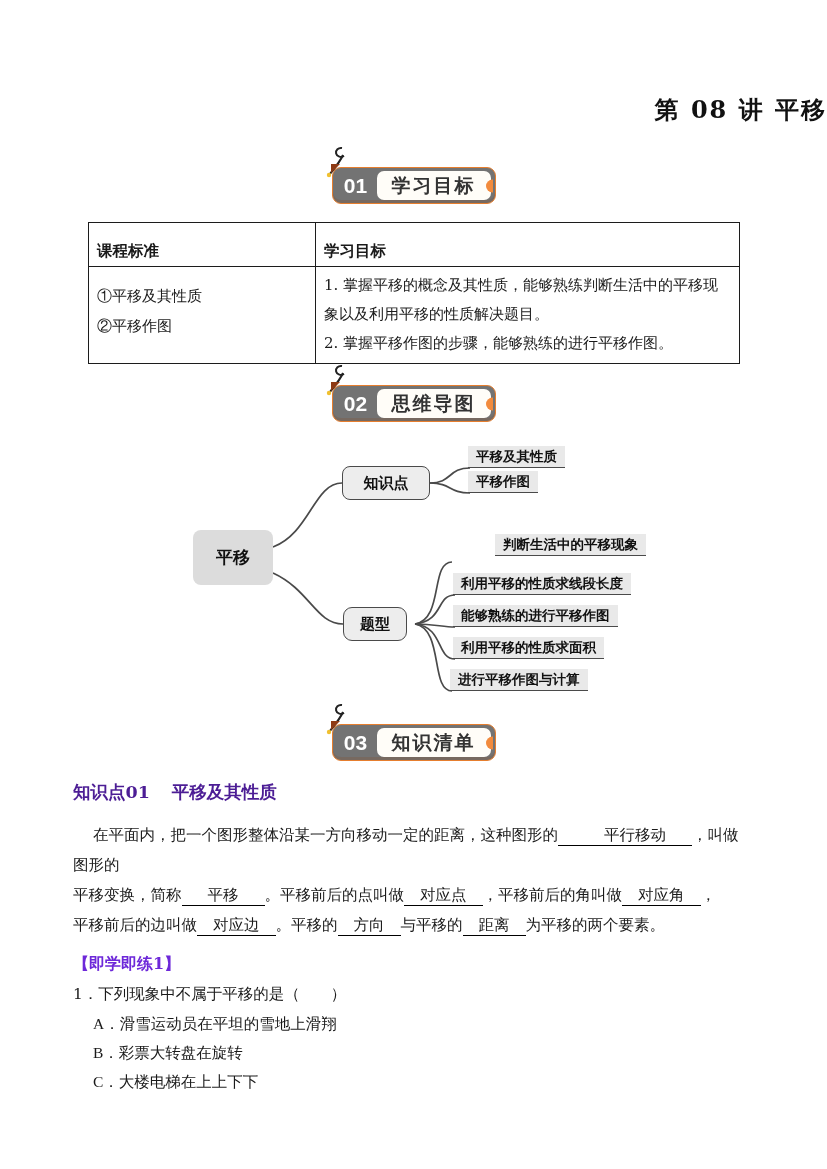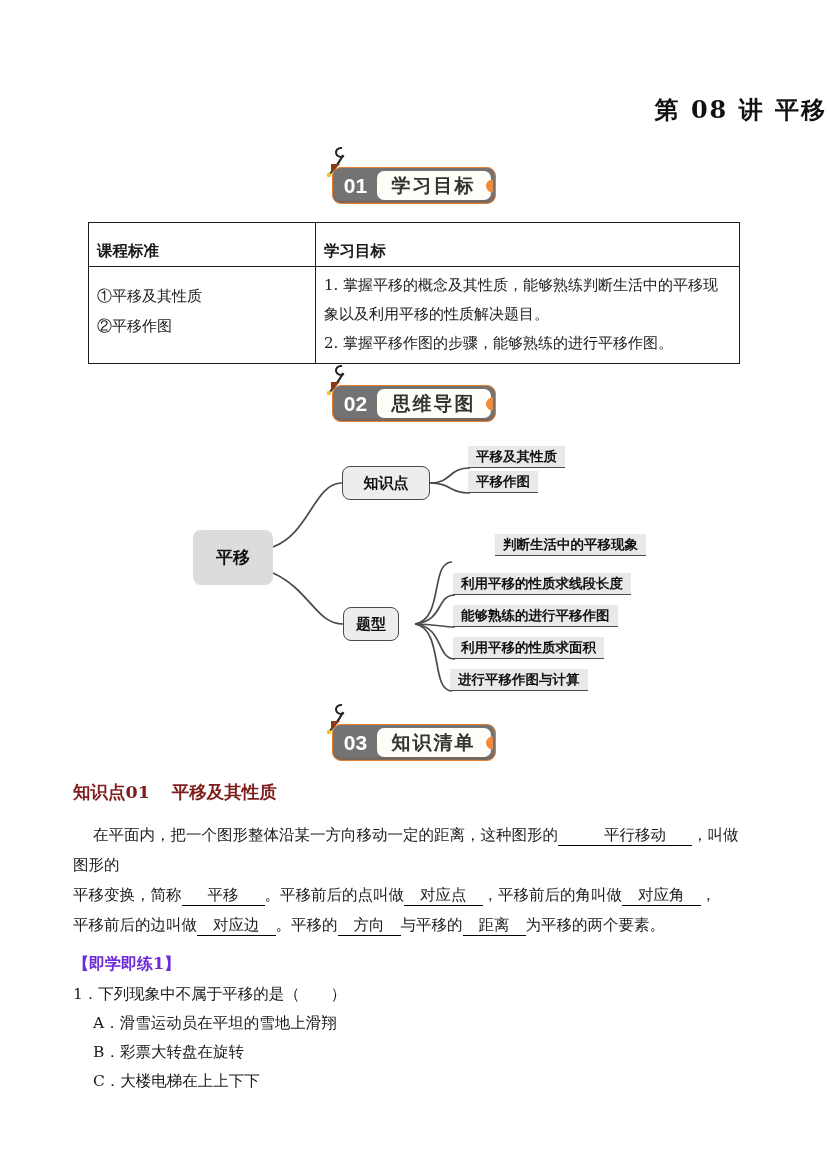--- a/index.html
+++ b/index.html
@@ -76,56 +76,56 @@
     background:#dcdcdc; border-radius:8px;
     display:flex; align-items:center; justify-content:center;
     font-size:17px; font-weight:bold; color:#111;
   }
   .mm-branch {
     position:absolute; background:#ededed; border:1.8px solid #4a4a4a;
     border-radius:8px; display:flex; align-items:center; justify-content:center;
     font-size:15px; font-weight:bold; color:#111;
   }
   .mm-branch.b-know { left:162px; top:31px; width:88px; height:34px; }
-  .mm-branch.b-type { left:163px; top:172px; width:56px; height:34px; }
+  .mm-branch.b-type { left:163px; top:172px; width:64px; height:34px;border-radius:9px; }
   .mm-leaf {
     position:absolute; height:22px; background:#e9e9e9;
     border-bottom:1.8px solid #4a4a4a; padding:0 8px;
     display:flex; align-items:center;
     font-size:13.5px; font-weight:bold; color:#111; white-space:nowrap;
   }
   .leaf-k0 { left:288px; top:11px; }
   .leaf-k1 { left:288px; top:36px; }
   .leaf-t0 { left:270px; top:99px;margin-left:45px; }
   .leaf-t1 { left:273px; top:138px; }
   .leaf-t2 { left:273px; top:170px; }
   .leaf-t3 { left:273px; top:202px; }
   .leaf-t4 { left:270px; top:234px;text-align:center; }
 
   
   .kn-heading {
     position:absolute; left:73px; top:780px;
-    font-size:17.5px; font-weight:bold; color:#7f1d1d;
+    font-size:17.5px; font-weight:bold; color:#4c1d95;
   }
   .kn-heading .hnum { margin-right:22px; }
   .kn-body { position:absolute; left:73px; top:818px; width:678px; font-size:15.5px; }
   .kn-line { line-height:30px; }
   .para { margin-top:2px; }
   .para .kn-line.indent { text-indent:20px; }
   .blank {
     display:inline-block; border-bottom:1.4px solid #000;
     text-align:left; padding:0 16px; line-height:20px;
   }
   .blank.wide { padding:0 26px; }
   .practice-label {
     margin-top:9px; font-size:16px; font-weight:bold; color:#6d28d9;
     line-height:30px;
   }
   .question { line-height:30px; margin-top:0px; }
-  .option { line-height:29px; padding-left:20px; }
+  .option { line-height:29px; padding-left:20px;font-family:Liberation Serif, serif; }
 </style>
 </head>
 <body>
 <div class="page">
 
   <div class="doc-title">第 08 讲 平移</div>
 
   <div class="badge" style="top:167px;">
     <svg class="pin" viewBox="0 0 32 36">
       <path d="M21 4 a5 4.5 0 1 0 2 8" fill="none" stroke="#222" stroke-width="2"></path>

